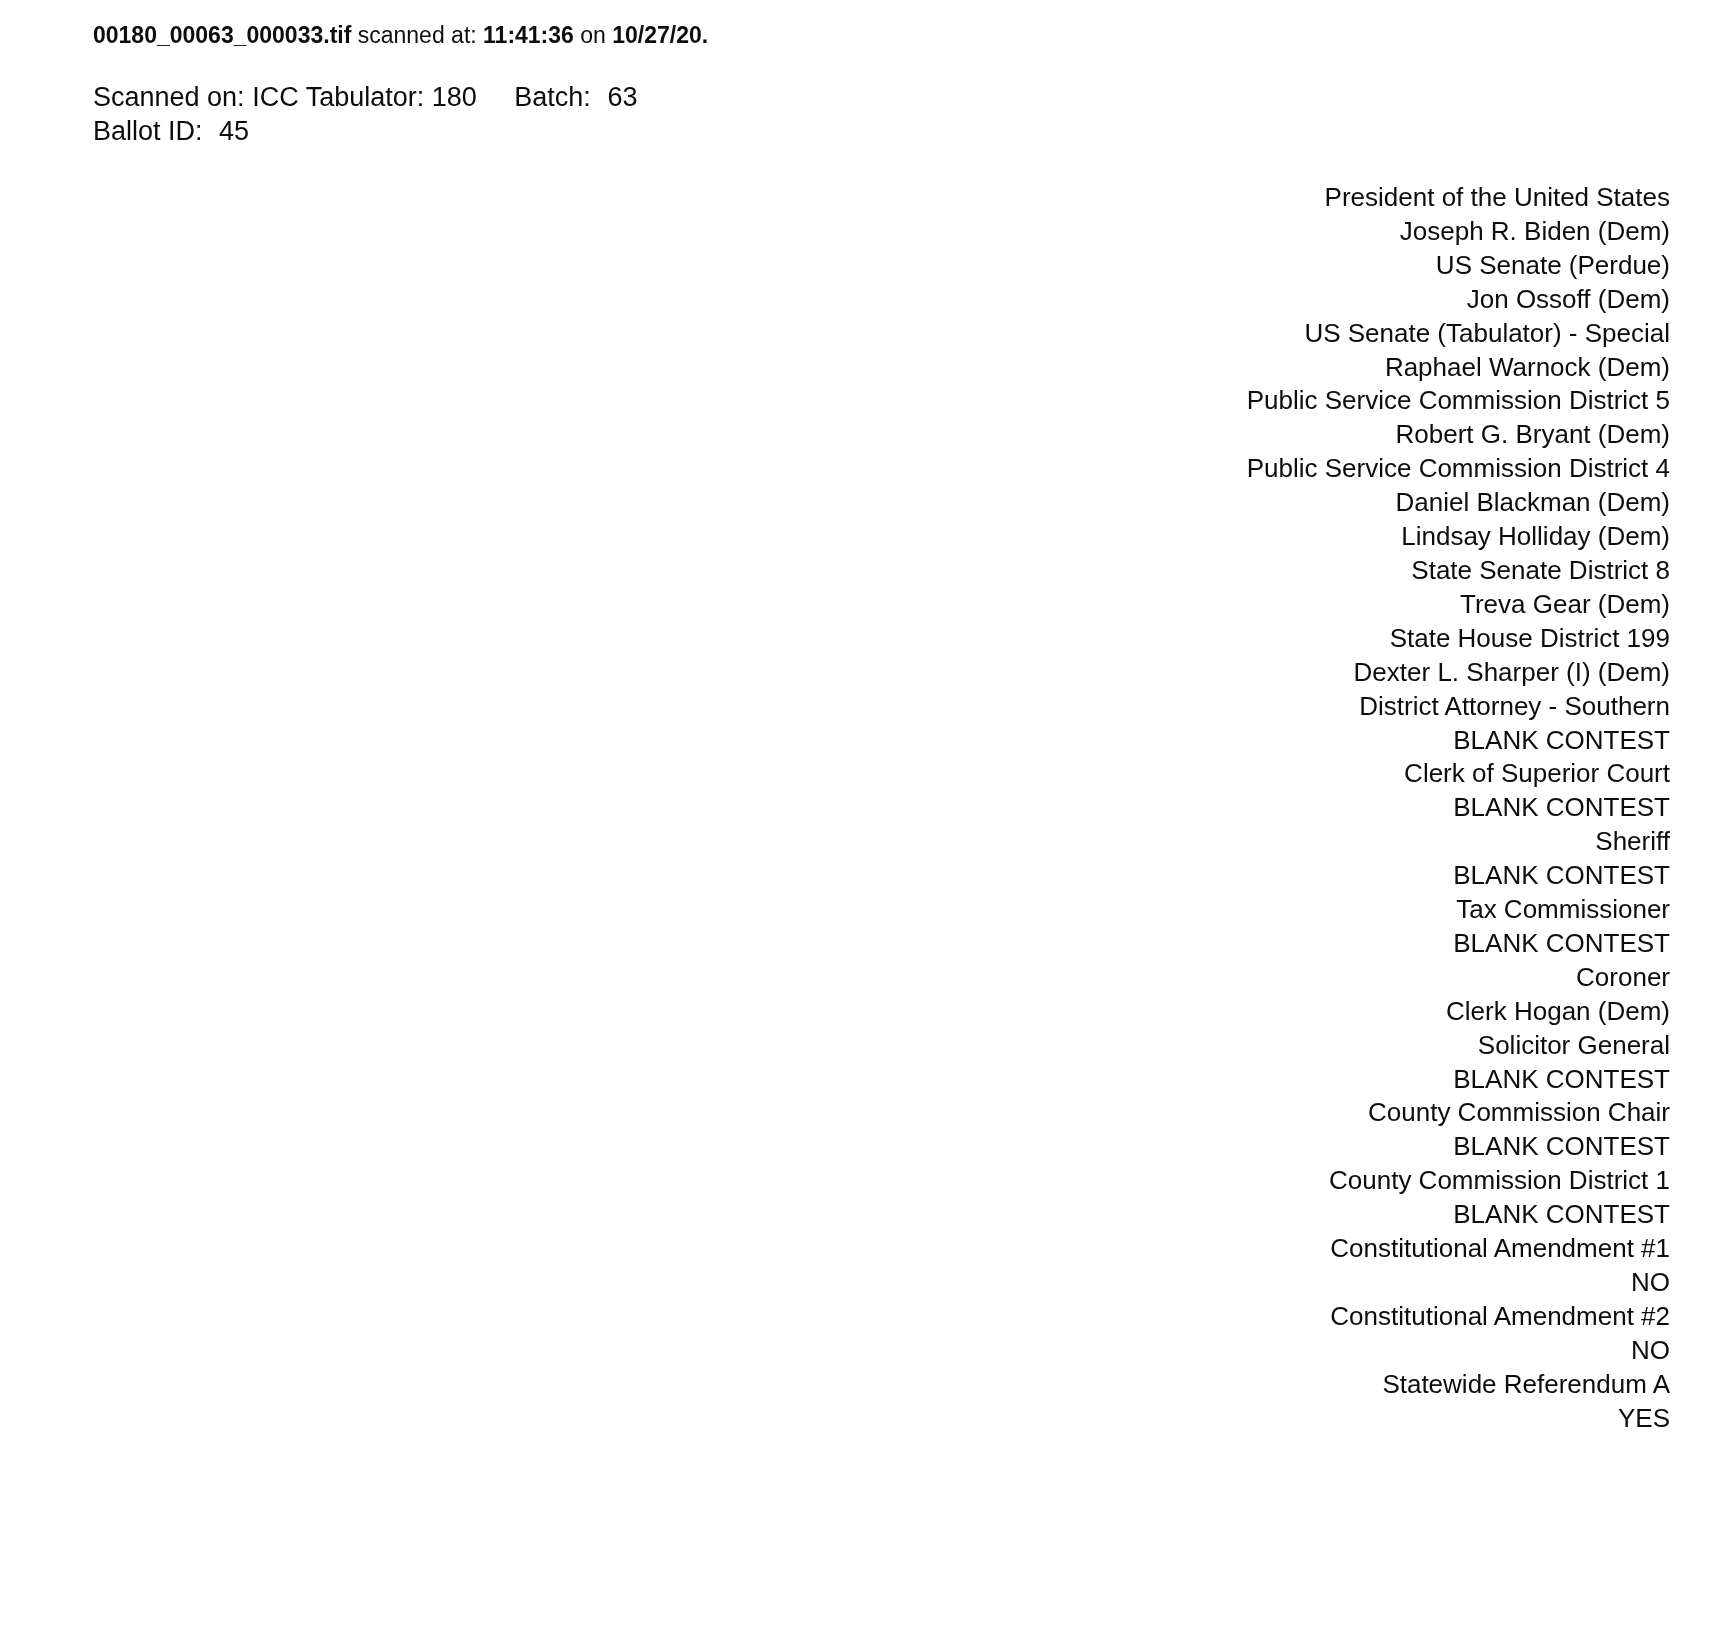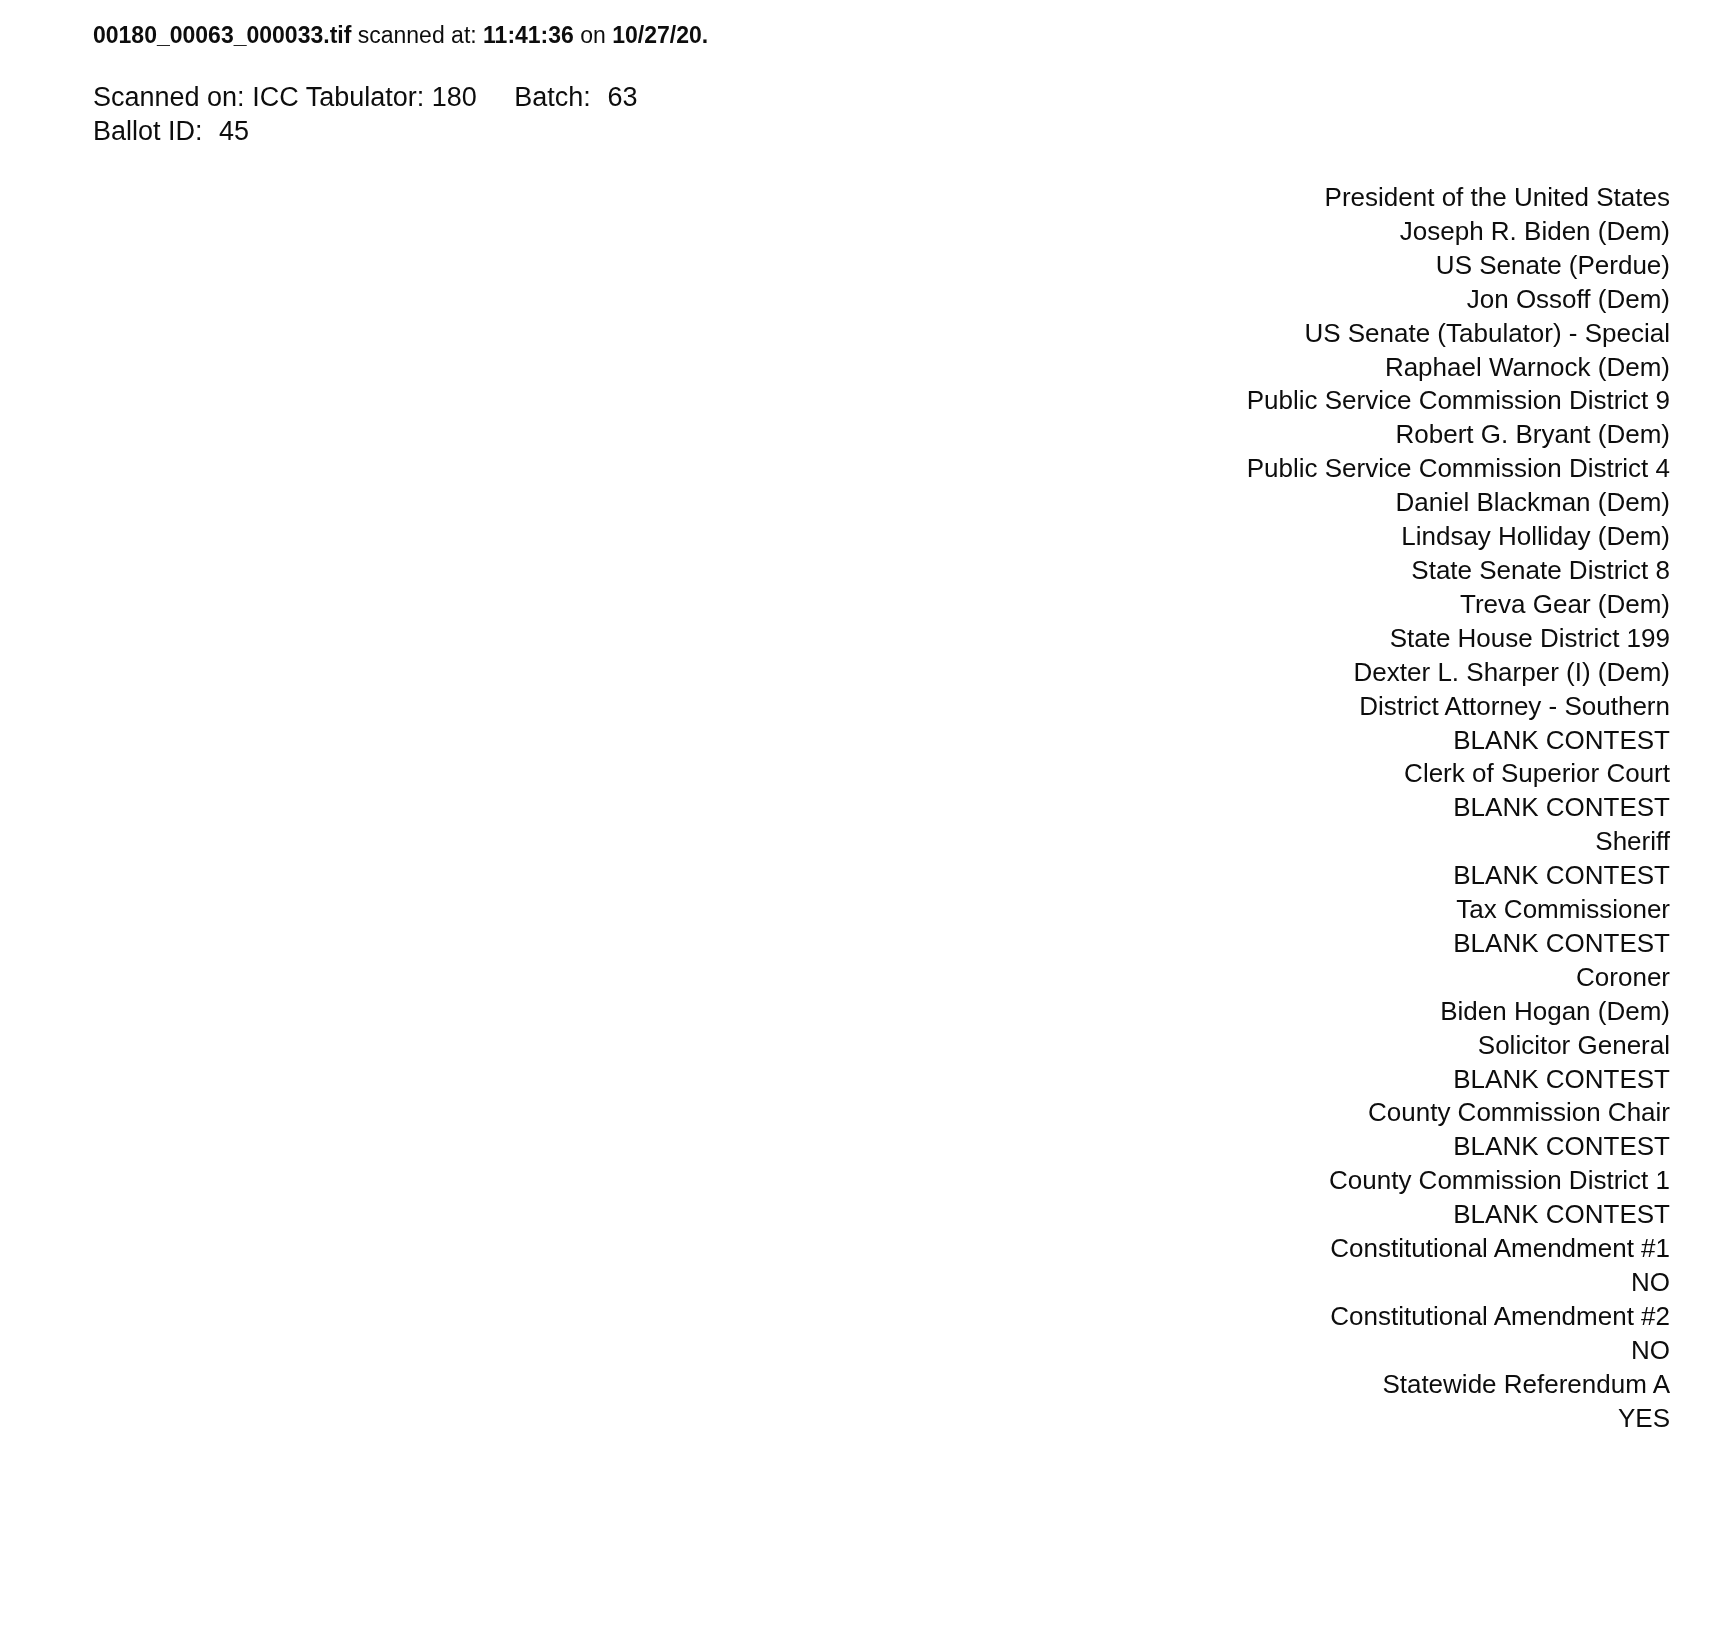--- a/index.html
+++ b/index.html
@@ -88,21 +88,21 @@
     <div class="contest-name">US Senate (Perdue)</div>
     <div class="contest-selection">Jon Ossoff (Dem)</div>
   </div>
 
   <div class="contest">
     <div class="contest-name">US Senate (Tabulator) - Special</div>
     <div class="contest-selection">Raphael Warnock (Dem)</div>
   </div>
 
   <div class="contest">
-    <div class="contest-name">Public Service Commission District 9</div>
+    <div class="contest-name">Public Service Commission District 5</div>
     <div class="contest-selection">Robert G. Bryant (Dem)</div>
   </div>
 
   <div class="contest">
     <div class="contest-name">Public Service Commission District 4</div>
     <div class="contest-selection">Daniel Blackman (Dem)</div>
   </div>
 
   <div class="contest">
     <div class="contest-selection">Lindsay Holliday (Dem)</div>
@@ -133,21 +133,21 @@
     <div class="contest-selection">BLANK CONTEST</div>
   </div>
 
   <div class="contest">
     <div class="contest-name">Tax Commissioner</div>
     <div class="contest-selection">BLANK CONTEST</div>
   </div>
 
   <div class="contest">
     <div class="contest-name">Coroner</div>
-    <div class="contest-selection">Biden Hogan (Dem)</div>
+    <div class="contest-selection">Clerk Hogan (Dem)</div>
   </div>
 
   <div class="contest">
     <div class="contest-name">Solicitor General</div>
     <div class="contest-selection">BLANK CONTEST</div>
   </div>
 
   <div class="contest">
     <div class="contest-name">County Commission Chair</div>
     <div class="contest-selection">BLANK CONTEST</div>

